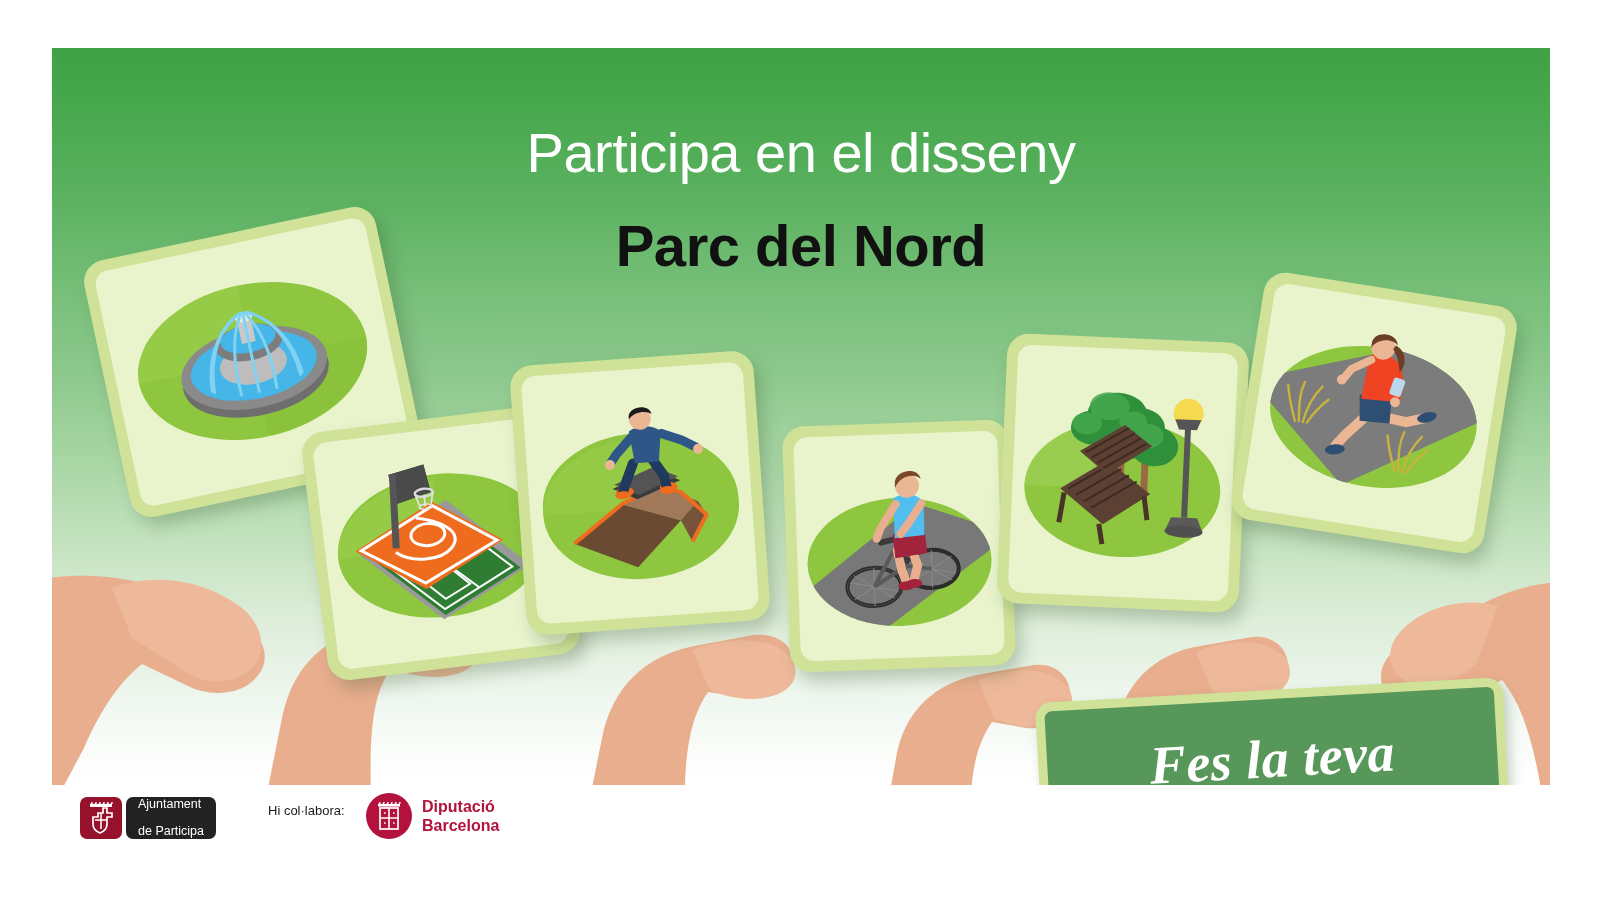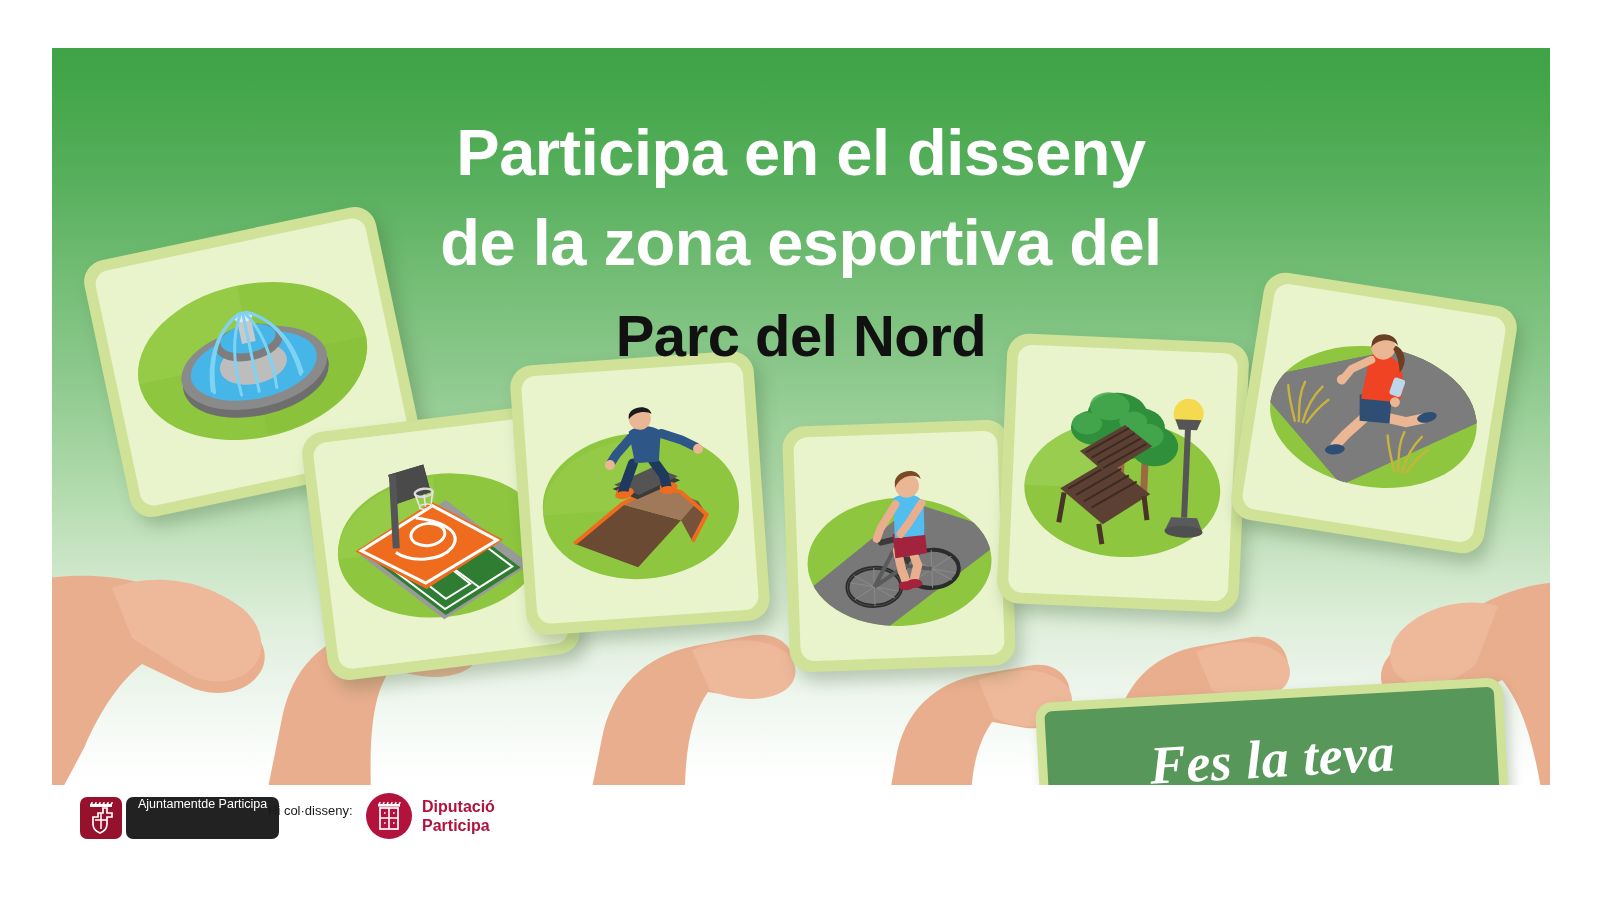--- a/index.html
+++ b/index.html
@@ -15,21 +15,21 @@
         #3fa247 0%, #47a84d 8%, #5bb160 20%, #77bf79 33%,
         #8cc88c 44%, #a8d6a4 56%, #c6e3c1 68%, #deeeda 78%,
         #eef6ee 88%, #fbfdfb 96%, #ffffff 100%);
     overflow:hidden;
   }
 
   
   .title-wrap{position:absolute;left:0;top:60px;width:1498px;text-align:center;z-index:40;pointer-events:none;}
   .t-line{
     font-family:"Liberation Sans",sans-serif;
-    font-size:65px;line-height:90px;color:#ffffff;font-weight:700;
+    font-size:56px;line-height:90px;color:#ffffff;font-weight:400;
     letter-spacing:-0.5px;white-space:nowrap;
   }
   .t-strong{
     font-family:"Liberation Sans",sans-serif;
     font-size:58px;line-height:96px;color:#111111;font-weight:bold;
     letter-spacing:-0.5px;white-space:nowrap;
   }
 
   
   .hand{position:absolute;z-index:10;}
@@ -63,21 +63,21 @@
     color:#ffffff;font-size:54px;line-height:62px;text-align:center;
     letter-spacing:.5px;
   }
 
   
   .footer{position:absolute;left:0;top:785px;width:1600px;height:115px;background:#fff;z-index:70;}
   .logo-aj{position:absolute;left:80px;top:12px;display:flex;align-items:stretch;height:42px;}
   .aj-shield{width:42px;height:42px;background:#96112c;border-radius:7px;
     display:flex;align-items:center;justify-content:center;}
   .aj-name{background:#222222;border-radius:7px;margin-left:4px;height:42px;
-    display:flex;flex-direction:row;justify-content:space-between;padding:0 12px;}
+    display:flex;flex-direction:column;justify-content:space-between;padding:0 12px;}
   .aj-name span{color:#fff;font-size:12.5px;line-height:15px;font-family:"Liberation Sans",sans-serif;}
 
   .collab-label{position:absolute;left:268px;top:18px;font-size:13px;color:#1a1a1a;
     font-family:"Liberation Sans",sans-serif;}
   .logo-dip{position:absolute;left:366px;top:8px;display:flex;align-items:center;}
   .dip-circle{width:46px;height:46px;border-radius:50%;background:#b2123c;
     display:flex;align-items:center;justify-content:center;}
   .dip-name{margin-left:10px;}
   .dip-name span{display:block;color:#b2123c;font-weight:bold;font-size:16px;line-height:19px;
     font-family:"Liberation Sans",sans-serif;}
@@ -373,21 +373,20 @@
             <circle cx="116" cy="48" r="12" fill="#eab694"></circle>
             <path d="M104,46 C103,32 128,30 130,44 C126,38 110,38 104,50 Z" fill="#6b3f23"></path>
             <path d="M128,44 C140,48 142,62 136,70 C134,60 130,52 126,48 Z" fill="#6b3f23"></path>
           </g>
         </svg>
       </div>
     </div>
 
     <div class="title-wrap">
       <div class="t-line">Participa en el disseny</div>
-      <div class="t-line">de la zona esportiva del</div>
       <div class="t-strong">Parc del Nord</div>
     </div>
 
   </div>
 
   <div class="cta" style="left:1040px;top:690px;width:450px;height:182px;">
     <div class="cta-text">
       <div>Fes la teva</div>
       <div>aportació!</div>
     </div>
@@ -403,33 +402,33 @@
           <path d="M12,6 h4 v5 h5 v4 h-5 v7 c0,4 -2,7 -7,9 c-5,-2 -7,-5 -7,-9 v-7 h5 v-4 h5 z" transform="translate(4,0)" fill="none" stroke="#ffffff" stroke-width="1.7"></path>
           <path d="M14,11 v16 M8,18 h12" stroke="#ffffff" stroke-width="1.5"></path>
         </svg>
       </div>
       <div class="aj-name">
         <span>Ajuntament</span>
         <span>de Participa</span>
       </div>
     </div>
 
-    <div class="collab-label">Hi col·disseny:</div>
+    <div class="collab-label">Hi col·labora:</div>
 
     <div class="logo-dip">
       <div class="dip-circle">
         <svg width="28" height="30" viewBox="0 0 28 30">
           <path d="M3,3 h22 v2.6 h-22 z" fill="#ffffff"></path>
           <path d="M4,3 l1.4,-1.7 M8,3 l1.4,-1.7 M12,3 l1.4,-1.7 M16,3 l1.4,-1.7 M20,3 l1.4,-1.7 M24,3 l1.4,-1.7" stroke="#ffffff" stroke-width="1.5"></path>
           <rect x="5" y="7" width="18" height="21" fill="none" stroke="#ffffff" stroke-width="1.7"></rect>
           <path d="M14,7 v21 M5,17 h18" stroke="#ffffff" stroke-width="1.6"></path>
           <path d="M9,12 h1.6 M18,12 h1.6 M9,22 h1.6 M18,22 h1.6" stroke="#ffffff" stroke-width="1.3"></path>
         </svg>
       </div>
       <div class="dip-name">
         <span>Diputació</span>
-        <span>Participa</span>
+        <span>Barcelona</span>
       </div>
     </div>
 
   </div>
 
 </div>
 
 </body></html>

